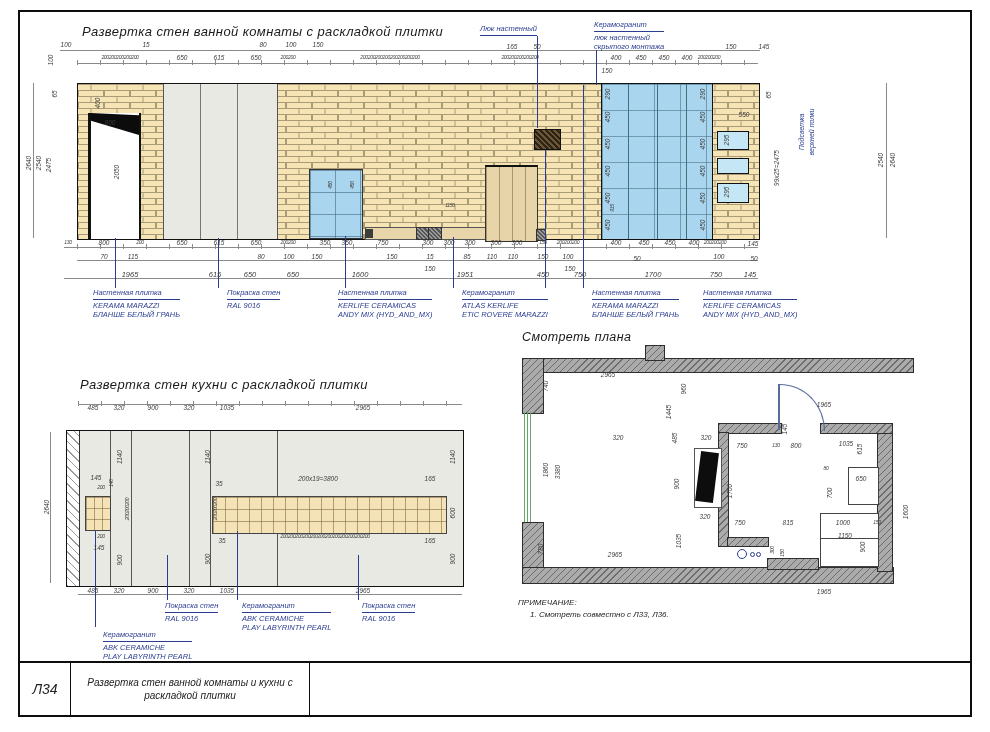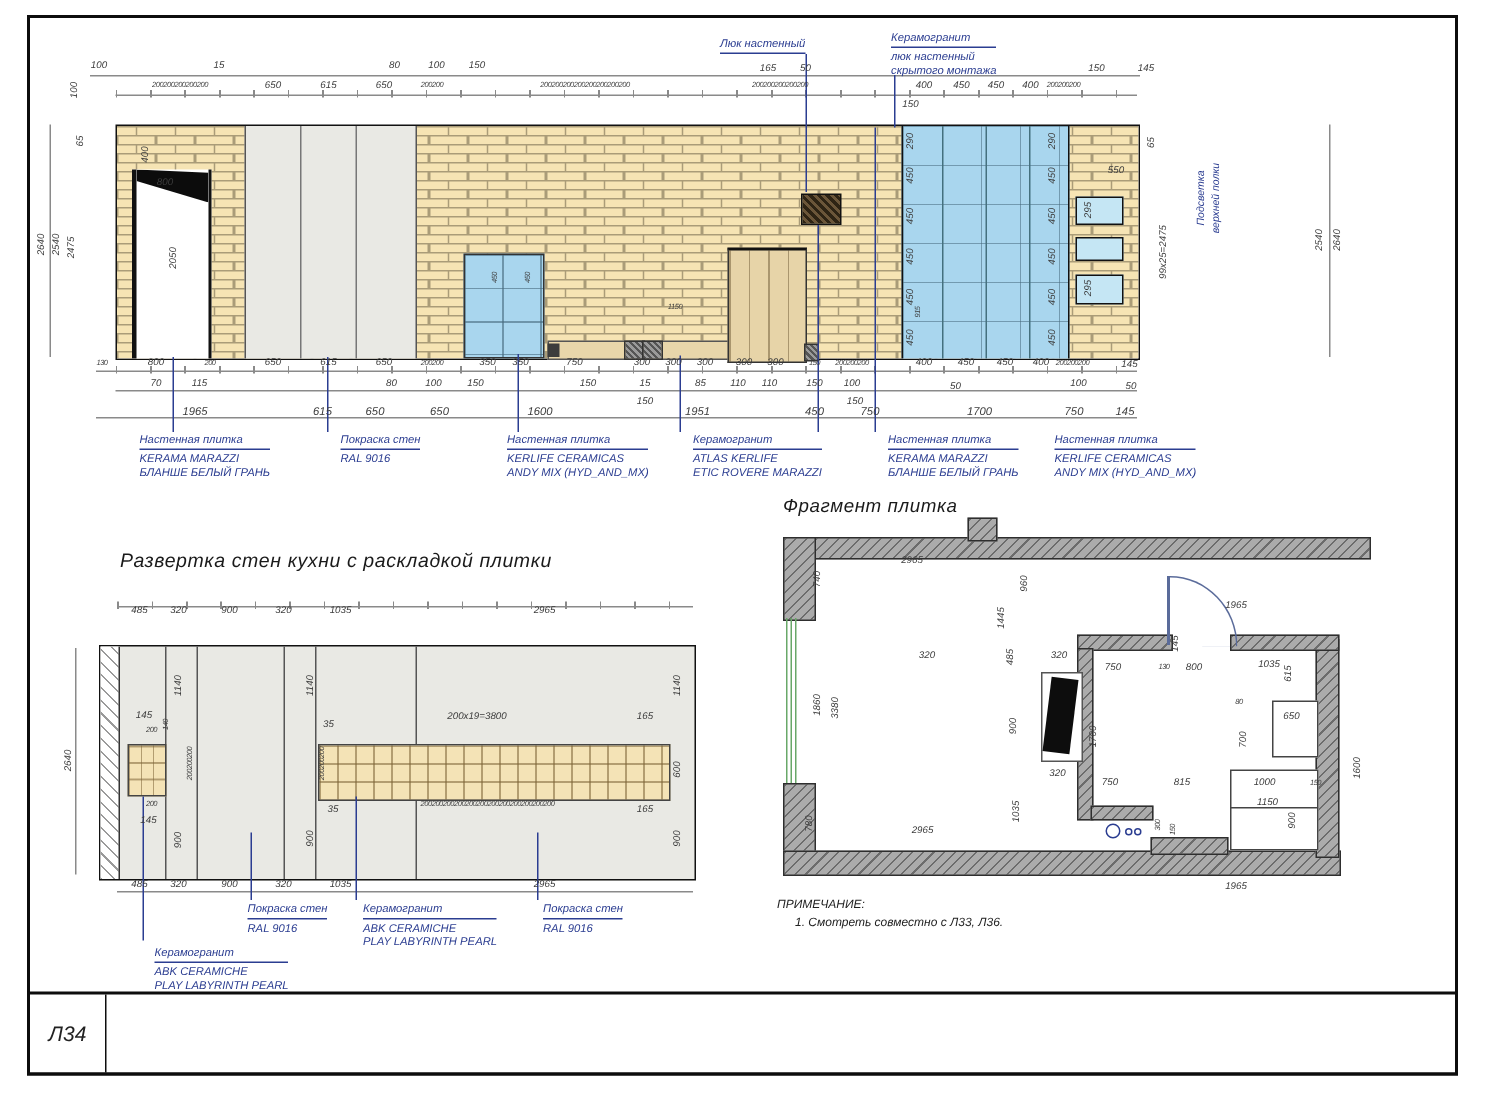--- a/index.html
+++ b/index.html
@@ -68,20 +68,21 @@
       <pattern id="brick" width="26" height="12" patternUnits="userSpaceOnUse">
         <rect width="26" height="12" fill="#f6e4b4"></rect>
         <path d="M0 0.5 H26 M0 6.5 H26" stroke="#aa9c78" stroke-width="1"></path>
         <path d="M13 0 V6 M0.5 6.5 V12 M25.5 6.5 V12" stroke="#aa9c78" stroke-width="1"></path>
       </pattern>
     </defs>
   </svg>
 
   <div class="frame"></div>
 
+  <div class="sec-title" style="left:82px;top:24px">Развертка стен ванной комнаты с раскладкой плитки</div>
 
   <div class="abs" style="left:77px;top:83px;width:681px;height:155px;border:1.5px solid #111">
     <svg width="100%" height="100%" style="position:absolute;left:0;top:0">
         <rect width="100%" height="100%" fill="url(#brick)"></rect>
       </svg>
 
     <div class="abs" style="left:10px;top:29px;width:48px;height:126px;background:#fff;border-left:3px solid #111;border-right:2px solid #111">
       <div class="abs" style="left:0;top:0;width:100%;height:22px;background:#0c0c0c;clip-path:polygon(0 0,100% 10%,100% 100%,0 35%)"></div>
     </div>
 
@@ -273,21 +274,21 @@
       <div class="lbl" style="left: 480px; top: 24px;">
         <div class="u">Люк настенный</div>
       </div>
       <div class="lbl" style="left: 594px; top: 20px;">
         <div class="u">Керамогранит</div>
         <div>люк настенный</div>
         <div>скрытого монтажа</div>
       </div>
     </div>
 
-  <div class="sec-title" style="left:80px;top:366px">Развертка стен кухни с раскладкой плитки</div>
+  <div class="sec-title" style="left:80px;top:377px">Развертка стен кухни с раскладкой плитки</div>
 
   <div class="abs" style="left:66px;top:430px;width:396px;height:155px;border:1.5px solid #111;background:#e9e9e4">
     <div class="abs hatch-strip" style="left:0;top:0;width:12px;height:155px"></div>
     <div class="abs" style="left:43px;top:0;width:1px;height:100%;background:#555"></div>
     <div class="abs" style="left:64px;top:0;width:1px;height:100%;background:#555"></div>
     <div class="abs" style="left:122px;top:0;width:1px;height:100%;background:#555"></div>
     <div class="abs" style="left:143px;top:0;width:1px;height:100%;background:#555"></div>
     <div class="abs" style="left:210px;top:0;width:1px;height:100%;background:#555"></div>
     <div class="abs tile-tan" style="left:18px;top:65px;width:24px;height:33px;background-size:8px 11px"></div>
     <div class="abs tile-tan" style="left:145px;top:65px;width:233px;height:36px"></div>
@@ -353,21 +354,21 @@
         <div class="u">Покраска стен</div>
         <div>RAL 9016</div>
       </div>
       <div class="lbl" style="left: 103px; top: 630px;">
         <div class="u">Керамогранит</div>
         <div>ABK CERAMICHE</div>
         <div>PLAY LABYRINTH PEARL</div>
       </div>
     </div>
 
-  <div class="sec-title" style="left:522px;top:330px;font-size:12.5px">Фрагмент плитка</div>
+  <div class="sec-title" style="left:522px;top:330px;font-size:12.5px">Смотреть плана</div>
 
   <div class="abs" style="left:510px;top:342px;width:410px;height:250px">
 
     <div class="pwall" style="left:12px;top:16px;width:390px;height:13px"></div>
     <div class="pwall" style="left:135px;top:3px;width:18px;height:14px"></div>
     <div class="pwall" style="left:12px;top:16px;width:20px;height:54px"></div>
     <div class="pwall" style="left:12px;top:180px;width:20px;height:46px"></div>
     <div class="pwall" style="left:12px;top:225px;width:370px;height:15px"></div>
     <div class="pwall" style="left:367px;top:84px;width:14px;height:144px"></div>
     <div class="pwall" style="left:208px;top:81px;width:62px;height:9px"></div>
@@ -431,15 +432,16 @@
       <span class="dim rot" style="left: 829px; top: 493px;">700</span>
       <span class="dim rot" style="left: 905px; top: 512px;">1600</span>
       <span class="dim" style="left: 824px; top: 591px;">1965</span>
     </div>
 
   <div class="note" style="left:518px;top:598px">ПРИМЕЧАНИЕ:</div>
   <div class="note" style="left:530px;top:610px">1.      Смотреть совместно с Л33, Л36.</div>
 
   <div class="tb">
     <div class="cell tb-sheet">Л34</div>
+    <div class="cell tb-title">Развертка стен ванной комнаты и кухни с раскладкой плитки</div>
     <div class="cell tb-empty"></div>
   </div>
 </div>
 
 </body></html>

